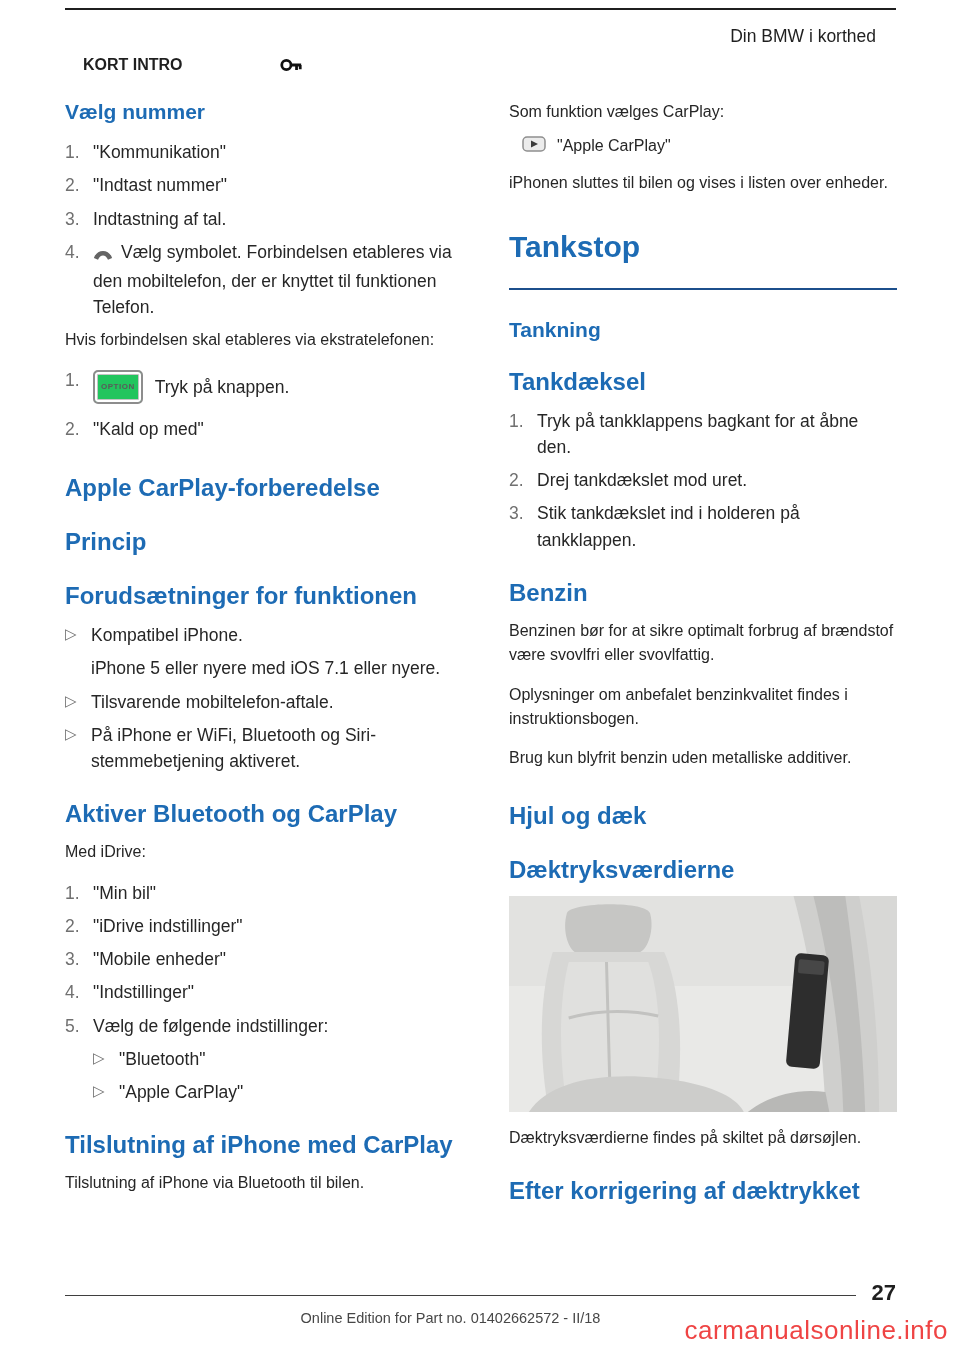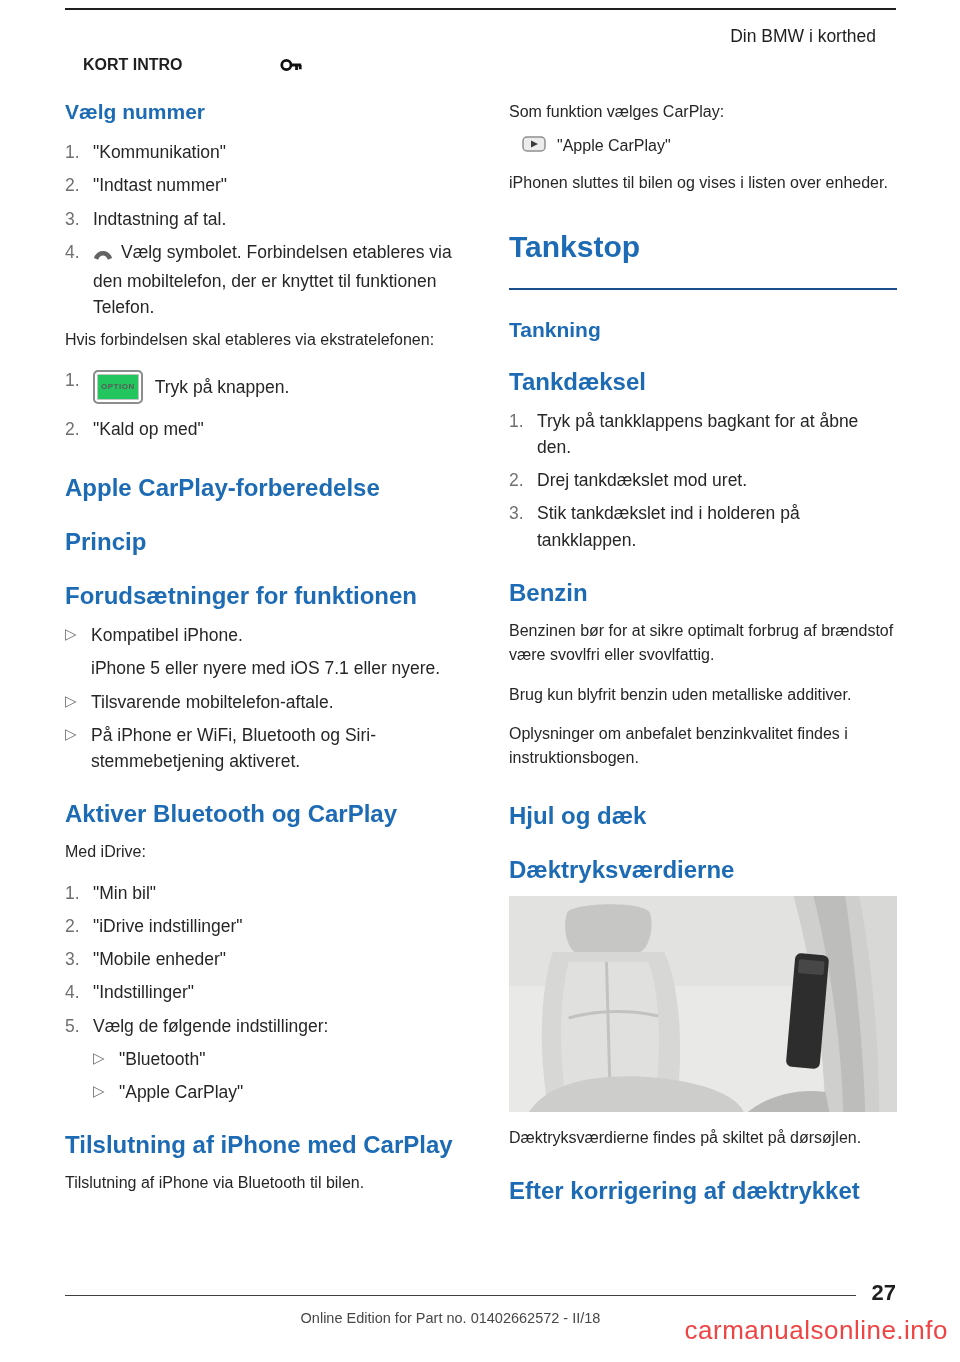--- a/index.html
+++ b/index.html
@@ -207,22 +207,22 @@
         <span class="marker">2.</span>
         <span class="text">Drej tankdækslet mod uret.</span>
       </div>
       <div class="li">
         <span class="marker">3.</span>
         <span class="text">Stik tankdækslet ind i holderen på tankklappen.</span>
       </div>
 
       <h4 class="h-s">Benzin</h4>
       <p>Benzinen bør for at sikre optimalt forbrug af brændstof være svovlfri eller svovlfattig.</p>
+      <p>Oplysninger om anbefalet benzinkvalitet findes i instruktionsbogen.</p>
       <p>Brug kun blyfrit benzin uden metalliske additiver.</p>
-      <p>Oplysninger om anbefalet benzinkvalitet findes i instruktionsbogen.</p>
 
       <h2 class="h-l">Hjul og dæk</h2>
 
       <h4 class="h-s">Dæktryksværdierne</h4>
 
       <div class="photo">
         <svg viewBox="0 0 390 216" preserveAspectRatio="none" role="img">
           <rect width="390" height="216" fill="#e9e9e7"></rect>
           <rect width="390" height="90" fill="#e2e2e0"></rect>
           <path d="M286 0 L390 0 L390 216 L318 216 C316 146 304 66 286 0 Z" fill="#cfcfcd"></path>

